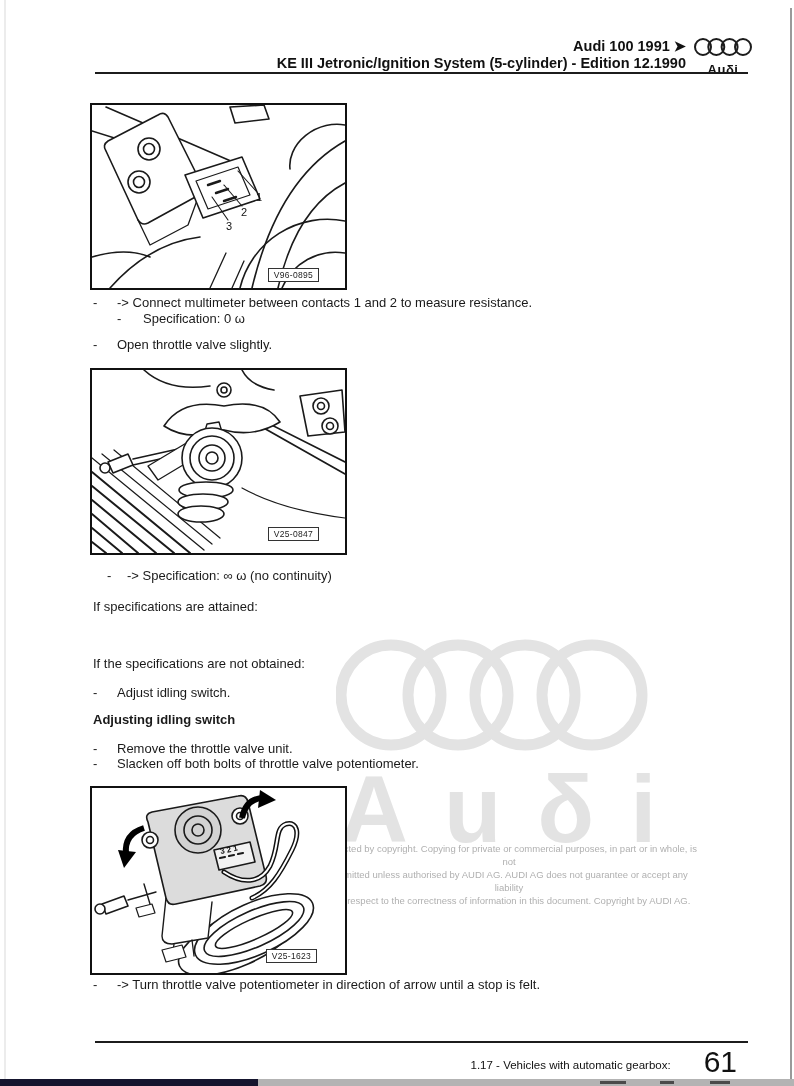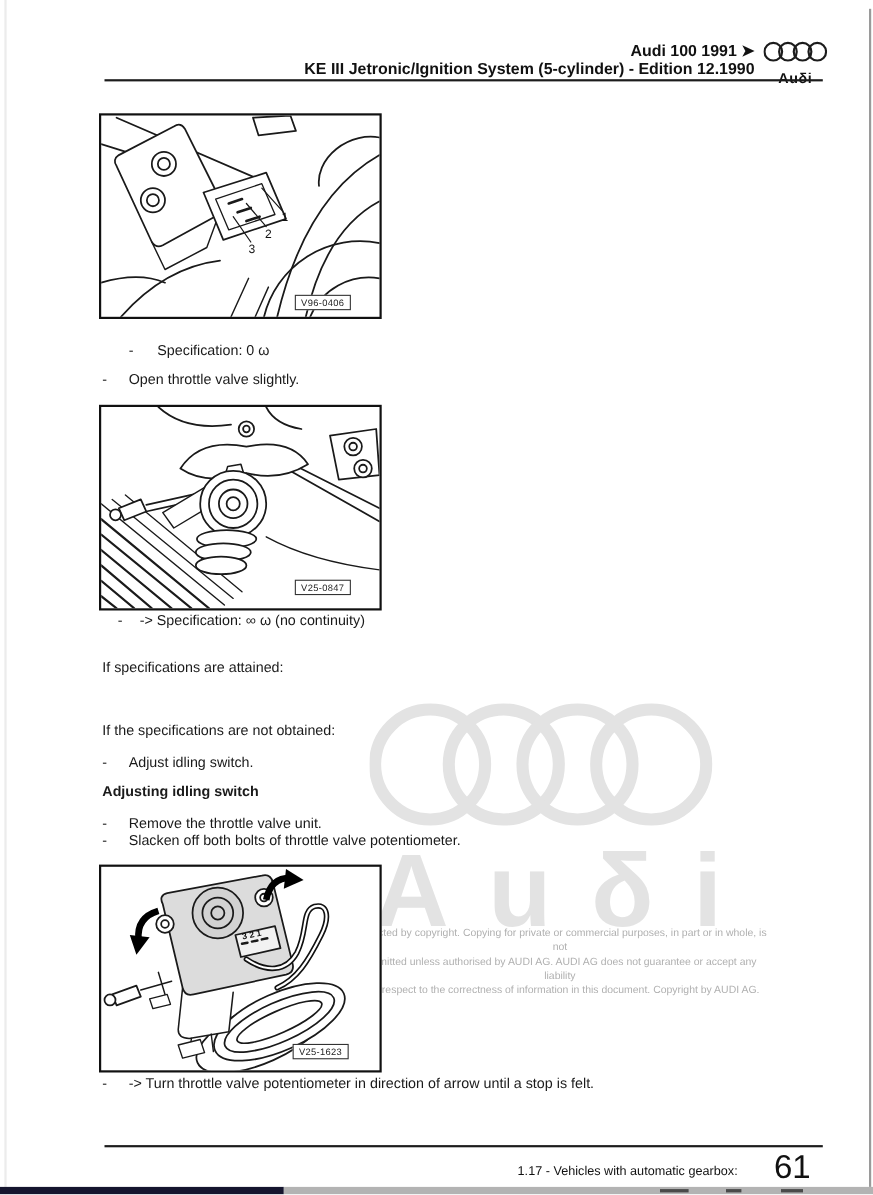--- a/index.html
+++ b/index.html
@@ -102,23 +102,24 @@
         <path d="M132,80 L150,101" stroke-width="1.1"></path>
         <path d="M120,92 L136,115" stroke-width="1.1"></path>
         <path d="M18,183 Q58,138 108,132"></path>
         <path d="M0,152 Q34,142 58,152"></path>
         <path d="M118,183 L134,148 M140,183 L152,156" stroke-width="1.3"></path>
       </g>
       <text x="164" y="96" font-size="11" fill="#111">1</text>
       <text x="149" y="111" font-size="11" fill="#111">2</text>
       <text x="134" y="125" font-size="11" fill="#111">3</text>
     </svg>
-    <div class="fig-label" style="right:26px;bottom:6px;">V96-0406</div>
-  </div>
-
+    <div class="fig-label" style="right:26px;bottom:6px;">V96-0895</div>
+  </div>
+
+  <div class="row" style="left:93px;top:295px;"><span class="marker w24">-</span><span>-&gt; Connect multimeter between contacts 1 and 2 to measure resistance.</span></div>
   <div class="row" style="left:117px;top:311px;"><span class="marker w26">-</span><span>Specification: 0 ω</span></div>
   <div class="row" style="left:93px;top:337px;"><span class="marker w24">-</span><span>Open throttle valve slightly.</span></div>
 
   <div class="fig" style="left:90px;top:368px;height:183px;">
     <svg width="253" height="183" viewBox="0 0 253 183">
       <g stroke="#1a1a1a" stroke-width="1.6" fill="none" stroke-linejoin="round" stroke-linecap="round">
         <path d="M52,0 Q76,22 118,16"></path>
         <path d="M150,0 Q158,16 182,20"></path>
         <circle cx="132" cy="20" r="7" fill="#fff"></circle>
           <circle cx="132" cy="20" r="3"></circle>
@@ -143,21 +144,21 @@
           <circle cx="120" cy="88" r="6"></circle>
         <ellipse cx="114" cy="120" rx="27" ry="8" fill="#fff"></ellipse>
         <ellipse cx="111" cy="132" rx="25" ry="8" fill="#fff"></ellipse>
         <ellipse cx="109" cy="144" rx="23" ry="8" fill="#fff"></ellipse>
         <path d="M150,118 Q190,140 253,148" stroke-width="1.2"></path>
       </g>
     </svg>
     <div class="fig-label" style="right:26px;bottom:12px;">V25-0847</div>
   </div>
 
-  <div class="row" style="left:107px;top:556px;"><span class="marker w20">-</span><span>-&gt; Specification: ∞ ω (no continuity)</span></div>
+  <div class="row" style="left:107px;top:568px;"><span class="marker w20">-</span><span>-&gt; Specification: ∞ ω (no continuity)</span></div>
 
   <div class="plain" style="left:93px;top:599px;text-align:center;">If specifications are attained:</div>
 
 
   <div class="plain" style="left:93px;top:656px;">If the specifications are not obtained:</div>
 
   <div class="row" style="left:93px;top:685px;"><span class="marker w24">-</span><span>Adjust idling switch.</span></div>
 
   <div class="plain bold" style="left:93px;top:712px;">Adjusting idling switch</div>
 

